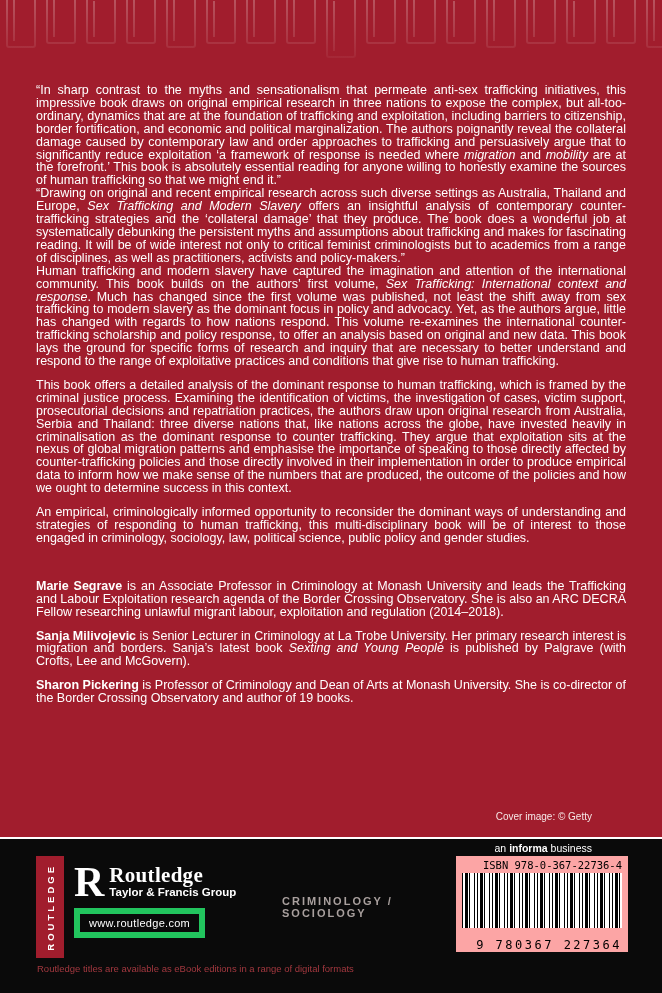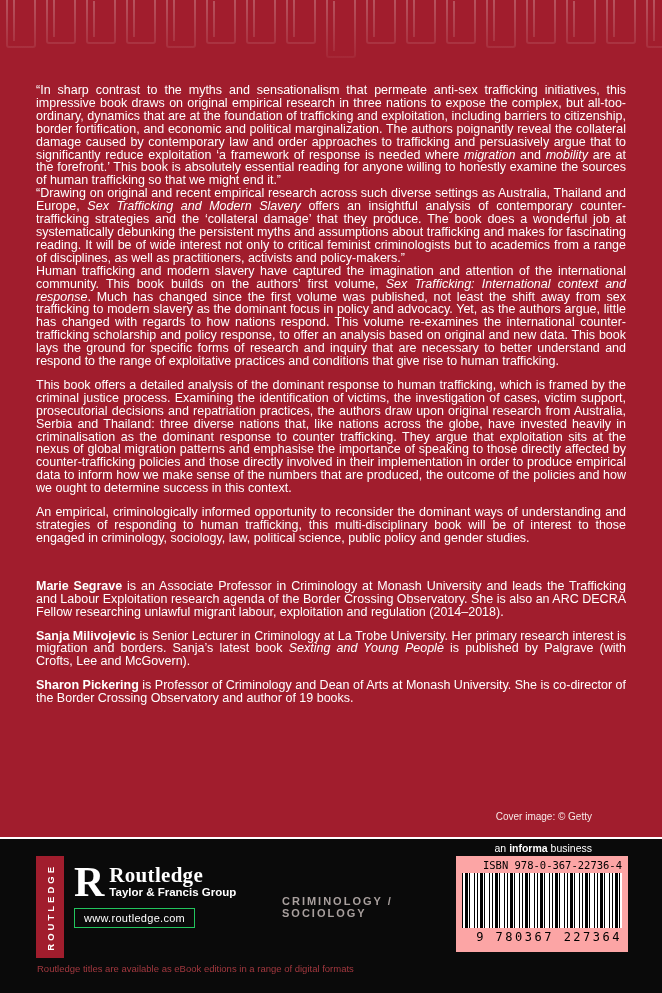--- a/index.html
+++ b/index.html
@@ -29,32 +29,32 @@
   .bottom{position:absolute;top:839px;left:0;right:0;bottom:0;background:#0a0a0a;padding-left:12px;}
   .informa{position:absolute;top:3px;right:70px;font-size:10.5px;color:#ffffff;}
   .bar{position:absolute;top:17px;left:36px;right:34px;height:102px;display:flex;align-items:stretch;}
   .spine{width:28px;background:#a11d2d;display:flex;align-items:center;justify-content:center;margin-right:10px;flex:0 0 auto;}
   .spine span{writing-mode:vertical-rl;transform:rotate(180deg);font-size:9.5px;letter-spacing:3px;font-weight:bold;color:#fff;}
   .logo{width:178px;padding-top:9px;flex:0 0 auto;}
   .logo-row{display:flex;align-items:flex-start;}
   .bigR{font-family:"Liberation Serif",serif;font-size:42px;font-weight:bold;line-height:.85;margin-right:5px;}
   .pub-name{font-family:"Liberation Serif",serif;font-size:21px;font-weight:bold;letter-spacing:.3px;line-height:1;}
   .pub-group{font-size:11.5px;font-weight:bold;}
-  .web-box{margin-top:7px;border:1px solid #22c55e;padding:3px 9px;font-size:11px;width:fit-content;letter-spacing:.3px;}
+  .web-box{margin-top:7px;border:6px solid #22c55e;padding:3px 9px;font-size:11px;width:fit-content;letter-spacing:.3px;}
   .subject{flex:1;align-self:center;color:#a9a09e;font-size:11px;letter-spacing:2px;margin-left:30px;font-weight:bold;}
   .barcode{width:172px;flex:0 0 auto;background:#fca5a5;color:#000;text-align:right;
     padding:3px 6px 4px 6px;box-sizing:border-box;height:96px;align-self:flex-start;}
   .isbn{font-family:"DejaVu Sans Mono",monospace;font-size:10.5px;white-space:nowrap;}
   .bars{height:55px;margin-top:2px;background-color:#fff;
     background-image:repeating-linear-gradient(90deg,
       #000 0 1px,transparent 1px 3px,
       #000 3px 6px,transparent 6px 7px,
       #000 7px 8px,transparent 8px 12px,
       #000 12px 13px,transparent 13px 15px);}
-  .digits{font-family:"DejaVu Sans Mono",monospace;font-size:12px;margin-top:2px;letter-spacing:2.5px;white-space:nowrap;}
+  .digits{font-family:"DejaVu Sans Mono",monospace;font-size:12px;margin-top:10px;letter-spacing:2.5px;white-space:nowrap;}
   .footer-line{position:absolute;top:124px;left:37px;font-size:9.5px;color:#a2383f;}
 </style>
 </head>
 <body>
 
 <div class="cover">
 
   <div class="bookshelf">
       <div class="book"></div>
       <div class="book"></div>

